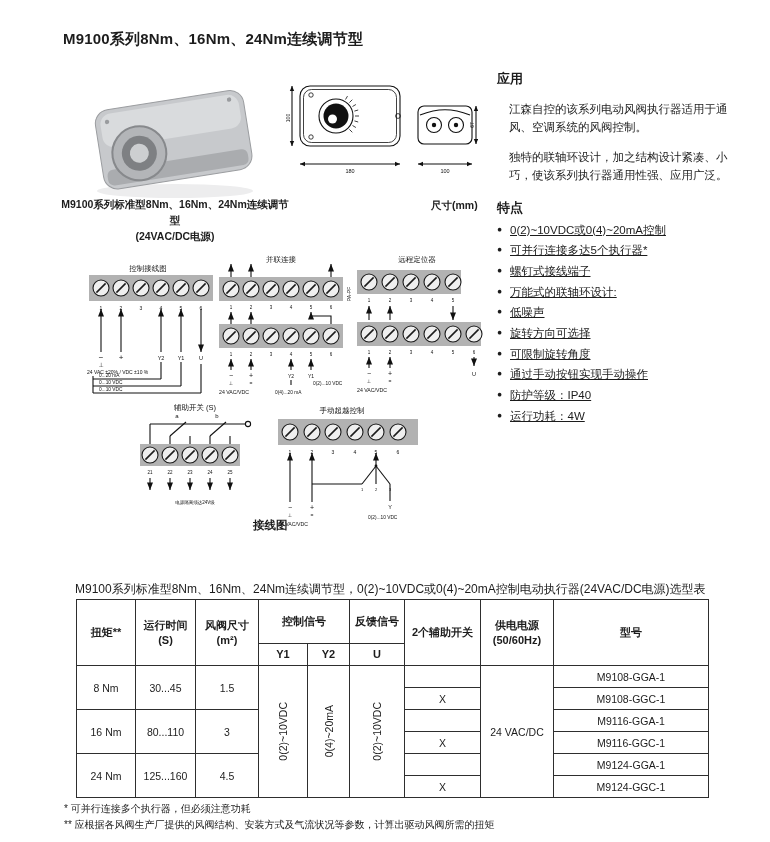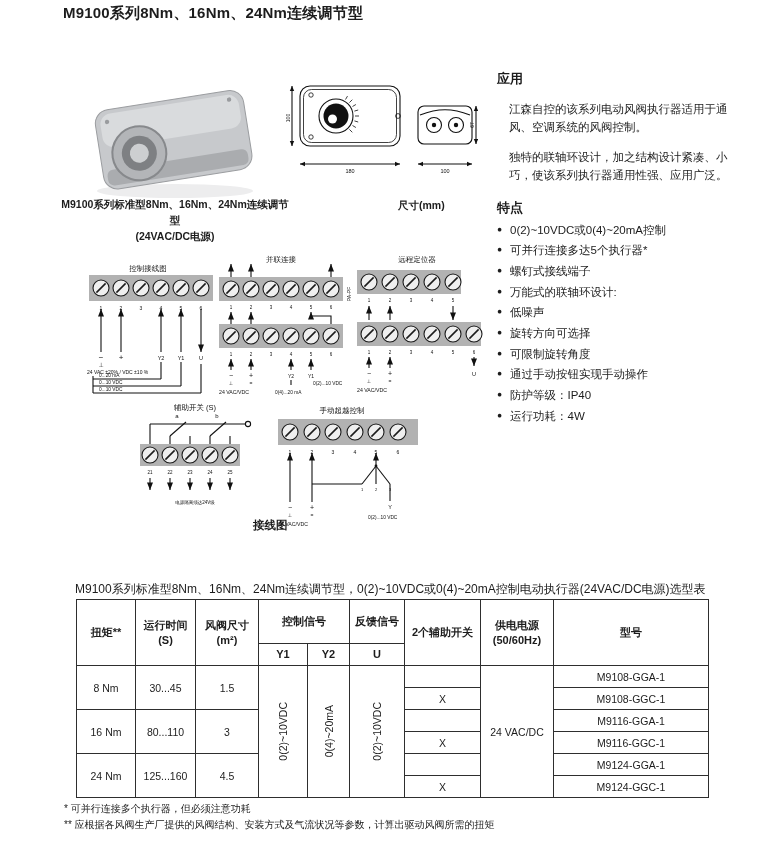--- a/index.html
+++ b/index.html
@@ -1,24 +1,24 @@
 <!DOCTYPE html>
 <html><head>
 <meta charset="utf-8">
 <style>
   html,body{margin:0;padding:0;}
   body{width:770px;height:842px;background:#fff;position:relative;
        font-family:"Liberation Sans","DejaVu Sans",sans-serif;color:#1c1c1c;}
   .abs{position:absolute;}
   .page-title{font-size:15px;font-weight:bold;letter-spacing:.2px;}
   .cap{font-size:10.5px;font-weight:bold;text-align:center;line-height:1.5;}
-  .dims-cap{font-size:10.5px;font-weight:bold;}
+  .dims-cap{font-size:10.5px;font-weight:bold;margin-left:33px;}
   .col-h{font-size:13px;font-weight:bold;margin:0 0 5px 0;}
   .para{font-size:11.5px;line-height:1.58;margin:12px;}
-  ul.features{list-style:none;margin:3px 0 0 0;padding:0;width:263px;}
+  ul.features{list-style:none;margin:3px 0 0 0;padding:0;width:263px;text-decoration:underline;}
   ul.features li{position:relative;padding-left:13px;font-size:11.5px;line-height:1.45;margin-bottom:4px;}
   ul.features li::before{content:"●";position:absolute;left:0;top:1px;font-size:8.5px;}
   .wcap{font-size:11.5px;font-weight:bold;}
   .tbl-title{font-size:12px;font-weight:normal;}
   table.sel{border-collapse:collapse;table-layout:fixed;}
   .sel th,.sel td{border:1px solid #2e2e2e;text-align:center;vertical-align:middle;
       font-size:10.5px;padding:0 2px;overflow:hidden;}
   .sel th{font-size:11px;font-weight:600;white-space:pre-line;line-height:1.35;}
   tr.h1{height:44px;} tr.h2{height:22px;} tr.br{height:22px;}
   .vt{writing-mode:vertical-rl;transform:rotate(180deg);white-space:nowrap;
@@ -38,21 +38,21 @@
 <svg width="0" height="0" style="position:absolute" aria-hidden="true">
   <defs>
     <g id="scr">
         <circle r="8" fill="#efefef" stroke="#1b1b1b" stroke-width="1.1"></circle>
       <line x1="-4.6" y1="4.6" x2="4.6" y2="-4.6" stroke="#1b1b1b" stroke-width="1.6"></line>
       </g>
     <path id="au" d="M0,0 L-3,7.5 L3,7.5 Z" fill="#111"></path>
   </defs>
 </svg>
 
-<div class="abs page-title" style="left:63px;top:4px">M9100系列8Nm、16Nm、24Nm连续调节型</div>
+<div class="abs page-title" style="left:63px;top:30px">M9100系列8Nm、16Nm、24Nm连续调节型</div>
 
 <svg class="abs" style="left:75px;top:62px" width="195" height="142" viewBox="0 0 195 142">
   <ellipse cx="100" cy="129" rx="78" ry="7" fill="#ededee"></ellipse>
   <g transform="rotate(-9 97 80)">
     <rect x="24" y="38" width="150" height="80" rx="14" fill="#c7c9cc" stroke="#9b9da0"></rect>
     <rect x="29" y="42" width="140" height="34" rx="11" fill="#d9dbdd"></rect>
     <rect x="28" y="98" width="142" height="16" rx="6" fill="#aaacaf"></rect>
     <circle cx="63" cy="86" r="27" fill="#b3b5b8" stroke="#87898c" stroke-width="2"></circle>
     <circle cx="63" cy="86" r="17.5" fill="#7e8083"></circle>
     <circle cx="63" cy="86" r="9.5" fill="#cdcfd1"></circle>

